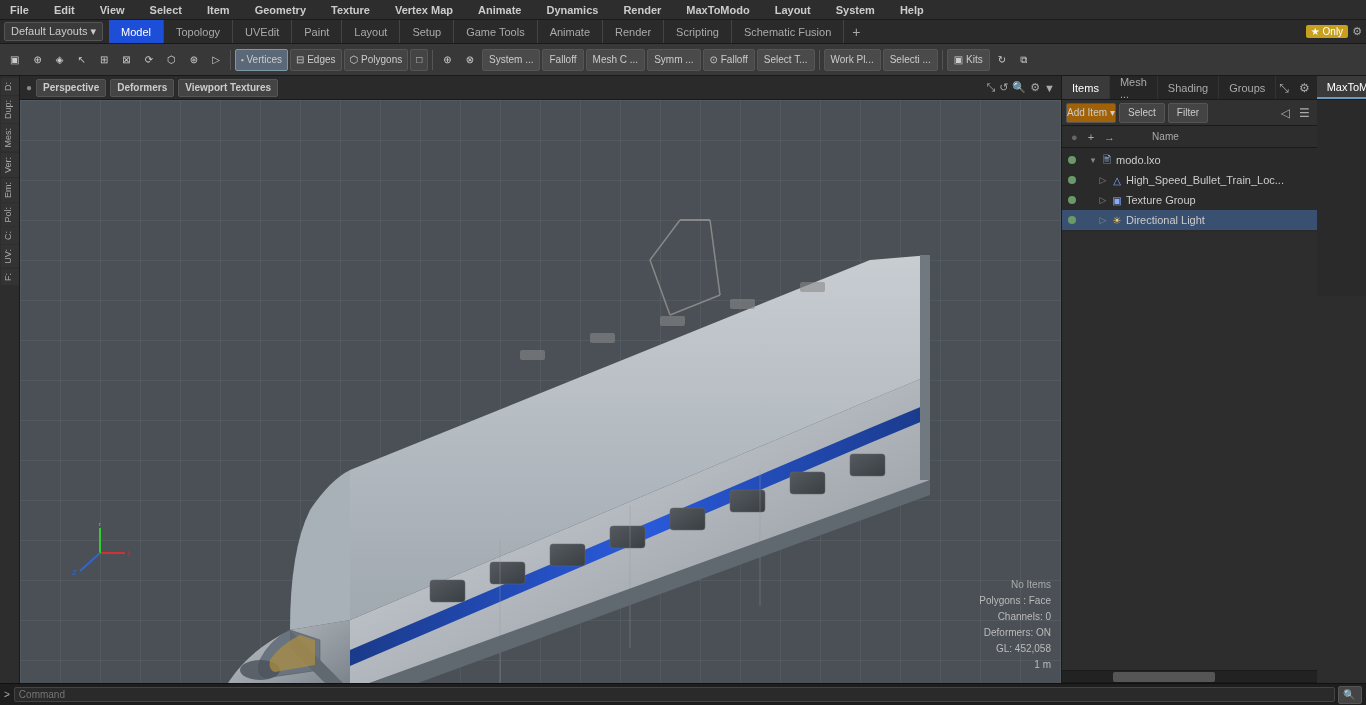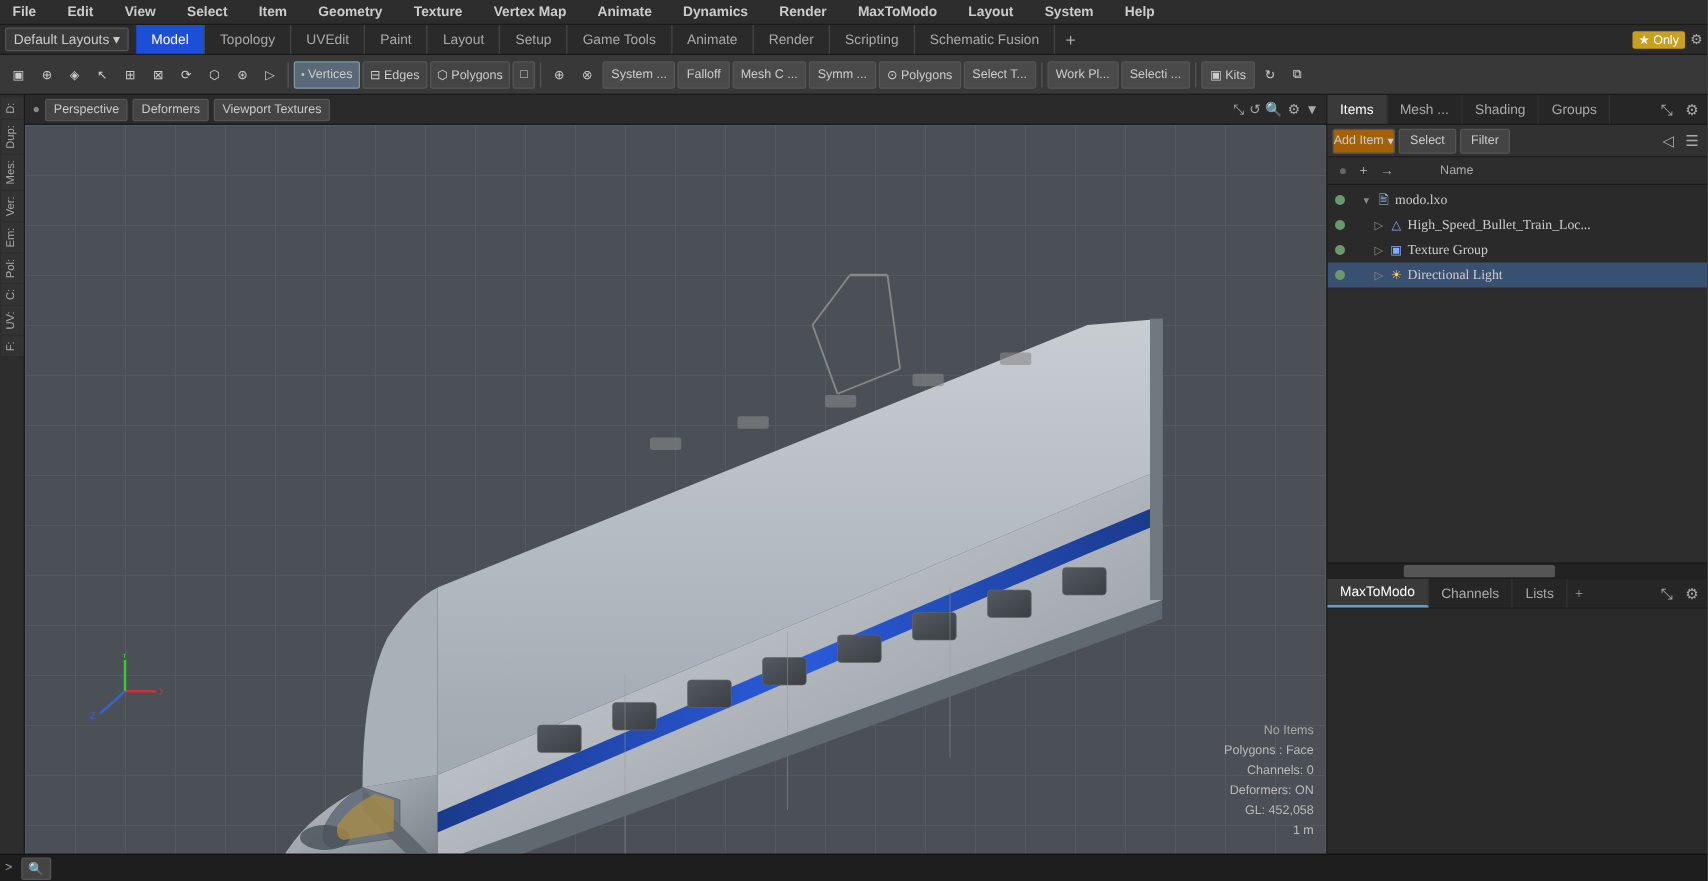--- a/index.html
+++ b/index.html
@@ -191,20 +191,21 @@
       background: #444;
       border: 1px solid #555;
       color: #ccc;
       padding: 1px 6px;
       font-size: 10px;
       cursor: pointer;
       border-radius: 2px;
       height: 18px;
       display: flex;
       align-items: center;
+      font-weight: bold;
     }
     .viewport-header-icons {
       margin-left: auto;
       display: flex;
       align-items: center;
       gap: 4px;
       color: #aaa;
     }
 
     
@@ -266,21 +267,21 @@
       color: #aaa;
       border-top: 1px solid #1a1a1a;
       flex-shrink: 0;
     }
 
     
     .right-panel {
       width: 305px;
       background: #2d2d2d;
       display: flex;
-      flex-direction: column;
+      flex-direction: row;
       border-left: 1px solid #1a1a1a;
       flex-shrink: 0;
     }
 
     
     .items-panel {
       flex: 1;
       display: flex;
       flex-direction: column;
       border-bottom: 1px solid #1a1a1a;
@@ -423,21 +424,20 @@
       display: flex;
       align-items: center;
       justify-content: center;
       font-size: 10px;
     }
     .tree-label {
       flex: 1;
       overflow: hidden;
       text-overflow: ellipsis;
       white-space: nowrap;
-      font-family: Liberation Serif, serif;
     }
 
     
     .tree-scrollbar {
       height: 12px;
       background: #222;
       border-top: 1px solid #1a1a1a;
       position: relative;
     }
     .tree-scrollbar-thumb {
@@ -626,21 +626,21 @@
   <button class="toolbar-btn mode-btn">⊟ Edges</button>
   <button class="toolbar-btn mode-btn">⬡ Polygons</button>
   <button class="toolbar-btn mode-btn">□</button>
   <div class="toolbar-sep"></div>
   <span class="toolbar-btn" style="border:none;background:none;">⊕</span>
   <span class="toolbar-btn" style="border:none;background:none;">⊗</span>
   <button class="toolbar-btn">System ...</button>
   <button class="toolbar-btn">Falloff</button>
   <button class="toolbar-btn">Mesh C ...</button>
   <button class="toolbar-btn">Symm ...</button>
-  <button class="toolbar-btn">⊙ Polygons</button>
+  <button class="toolbar-btn">⊙ Falloff</button>
   <button class="toolbar-btn">Select T...</button>
   <div class="toolbar-sep"></div>
   <button class="toolbar-btn">Work Pl...</button>
   <button class="toolbar-btn">Selecti ...</button>
   <div class="toolbar-sep"></div>
   <button class="toolbar-btn">▣ Kits</button>
   <span class="toolbar-btn" style="border:none;background:none;">↻</span>
   <span class="toolbar-btn" style="border:none;background:none;">⧉</span>
 </div>
 
@@ -888,14 +888,15 @@
       </div>
 
     </div>
 
   </div>
 
 </div>
 
 <div class="command-bar">
   <span class="command-prompt">&gt;</span>
+  <input class="command-input" type="text" placeholder="Command" style="">
   <button class="command-search-btn">🔍</button>
 </div>
 
 </body></html>

